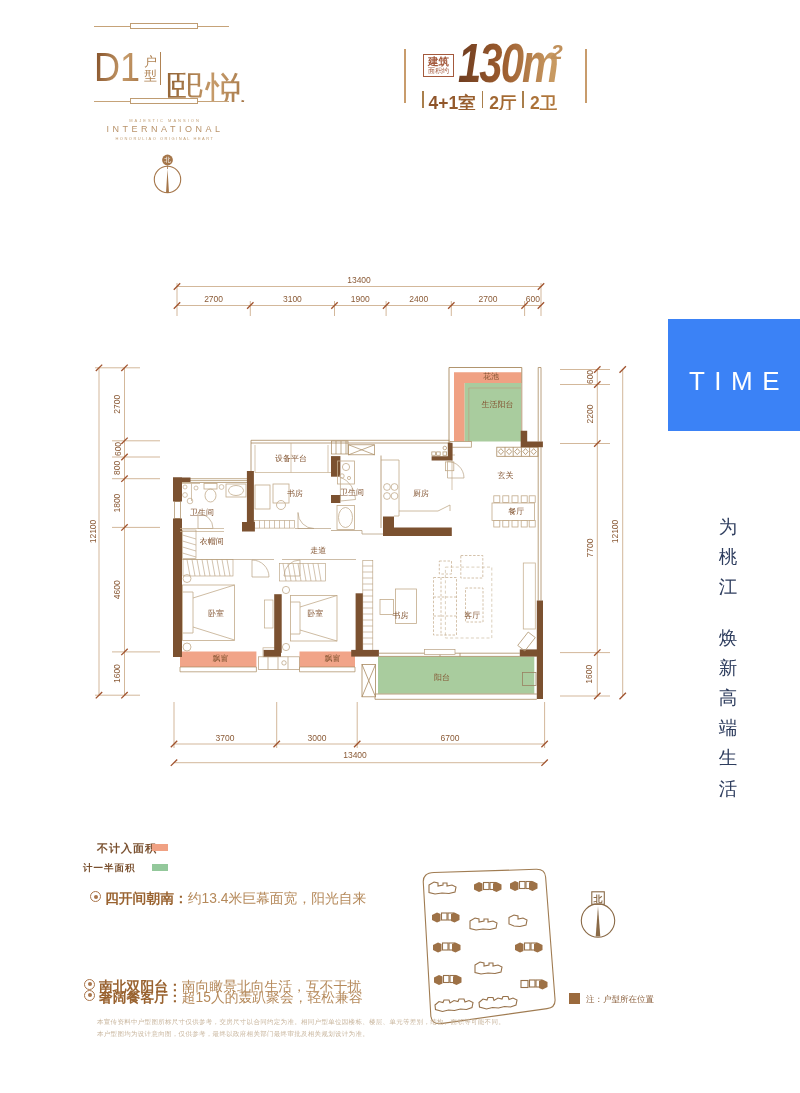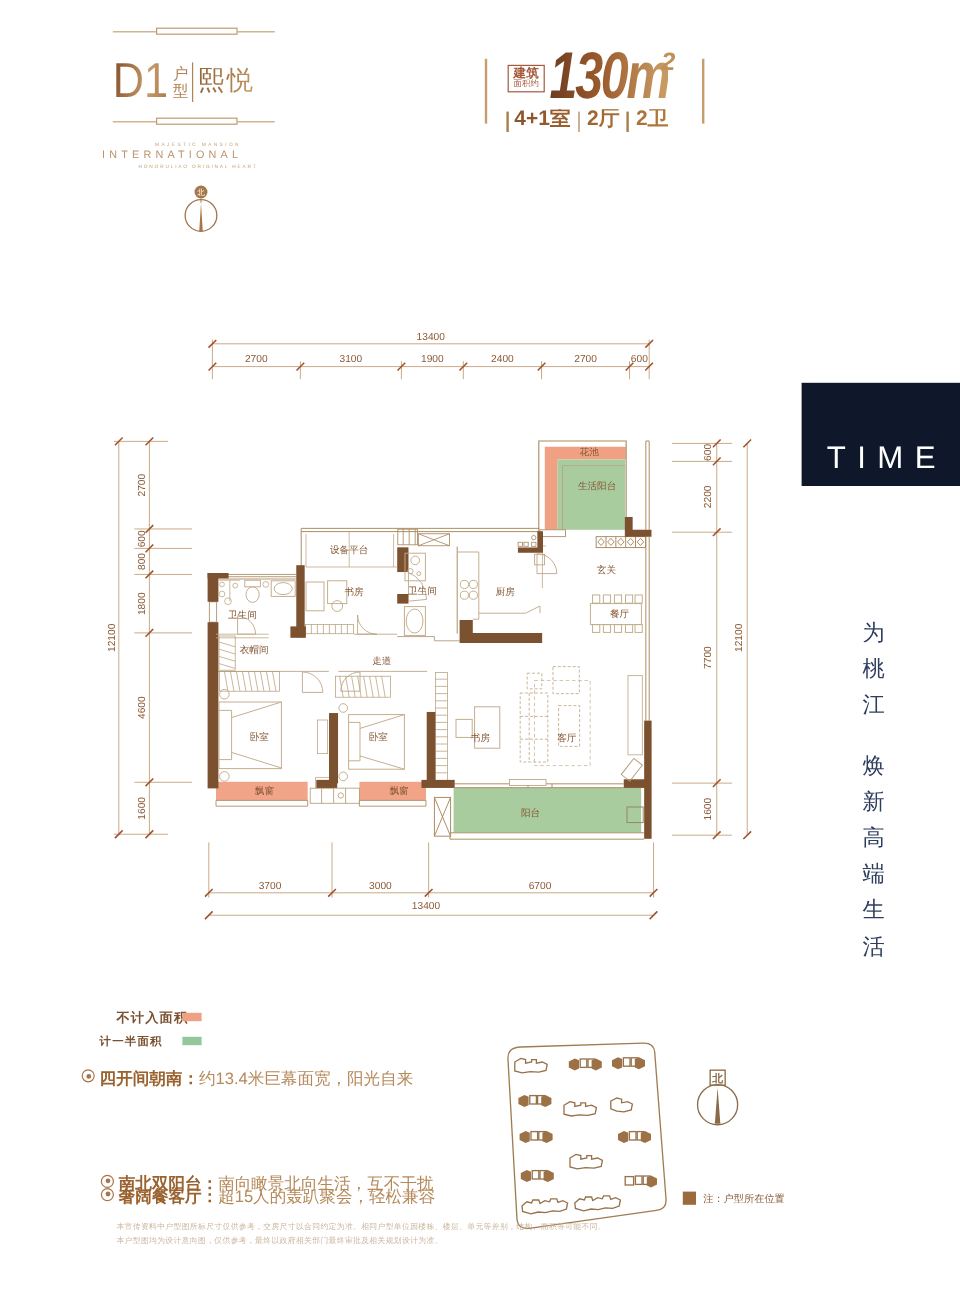--- a/index.html
+++ b/index.html
@@ -13,59 +13,59 @@
 
 <div class="abs" style="left:94px;top:26px;width:135px;height:1px;background:#c6a379;"></div>
 <div class="abs" style="left:130px;top:23px;width:66px;height:4px;border:1px solid #bf9c72;background:#fff;"></div>
 
 <div class="abs" style="left:94px;top:51px;width:54px;height:34px;font-size:41px;color:#a87747;line-height:32px;transform:scaleX(0.88);transform-origin:0 0;background:linear-gradient(100deg,#8d5a31 10%,#c69b6a 60%,#a87747 100%);-webkit-background-clip:text;-webkit-text-fill-color:transparent;">D1</div>
 
 <div class="abs" style="left:141px;top:55px;width:16px;height:30px;font-size:13px;color:#b08354;line-height:14px;text-align:right;">户型</div>
 
 <div class="abs" style="left:160px;top:52px;width:1px;height:33px;background:#b08354;"></div>
 
-<div class="abs" style="left:165px;top:52px;width:90px;height:38px;font-size:22px;color:#b08354;letter-spacing:2px;background:linear-gradient(100deg,#97683a 10%,#c69b6a 55%,#9a6b3d 100%);font-family:Liberation Serif, serif;-webkit-background-clip:text;-webkit-text-fill-color:transparent;">熙悦</div>
+<div class="abs" style="left:165px;top:64px;width:90px;height:38px;font-size:39px;color:#b08354;letter-spacing:2px;background:linear-gradient(100deg,#97683a 10%,#c69b6a 55%,#9a6b3d 100%);font-family:Liberation Serif, serif;-webkit-background-clip:text;-webkit-text-fill-color:transparent;">熙悦</div>
 
 <div class="abs" style="left:94px;top:101px;width:135px;height:1px;background:#c6a379;"></div>
 <div class="abs" style="left:130px;top:98px;width:66px;height:4px;border:1px solid #bf9c72;background:#fff;"></div>
 
 <div class="abs" style="left:95px;top:118px;width:140px;text-align:center;font-size:4px;color:#c3a178;letter-spacing:2px;">MAJESTIC MANSION</div>
 
-<div class="abs" style="left:85px;top:124px;width:140px;text-align:left;font-size:9px;color:#b9936b;letter-spacing:3.5px;">INTERNATIONAL</div>
+<div class="abs" style="left:95px;top:124px;width:140px;text-align:center;font-size:9px;color:#b9936b;letter-spacing:3.5px;">INTERNATIONAL</div>
 
 <div class="abs" style="left:95px;top:136px;width:140px;text-align:center;font-size:4px;color:#c3a178;letter-spacing:1.5px;">HONORULIAO ORIGINAL HEART</div>
 
 <div class="abs" style="left:404px;top:49px;width:1.5px;height:54px;background:#c89c6c;"></div>
 
 <div class="abs" style="left:585px;top:49px;width:1.5px;height:54px;background:#c89c6c;"></div>
 
 <div class="abs" style="left:423px;top:54px;width:29px;height:21px;border:1.5px solid #a4593c;text-align:center;">
   <div style="font-size:10.5px;font-weight:bold;color:#a4593c;line-height:11px;margin-top:1px;">建筑</div>
   <div style="font-size:7px;color:#a4593c;line-height:8px;">面积约</div>
 </div>
 
 <div class="abs" style="left:458px;top:35px;width:130px;height:58px;font-size:55px;font-weight:bold;font-style:italic;letter-spacing:-2.5px;line-height:56px;transform:scaleX(0.76);transform-origin:0 0;background:linear-gradient(90deg,#6e3c20,#9c5c2e 45%,#c89a62 95%);-webkit-background-clip:text;-webkit-text-fill-color:transparent;">130m</div>
 
 <div class="abs" style="left:551px;top:40px;width:20px;font-size:21px;font-weight:bold;font-style:italic;color:#c0905a;">2</div>
 
 <div class="abs" style="left:422px;top:90.5px;width:200px;height:20px;">
- <div style="display:flex;align-items:flex-end;height:19px;font-size:17.5px;font-weight:bold;background:linear-gradient(90deg,#8a5028,#a96f35 50%,#c08a4e 100%);-webkit-background-clip:text;-webkit-text-fill-color:transparent;">
+ <div style="display:flex;align-items:flex-start;height:19px;font-size:17.5px;font-weight:bold;background:linear-gradient(90deg,#8a5028,#a96f35 50%,#c08a4e 100%);-webkit-background-clip:text;-webkit-text-fill-color:transparent;">
  <span style="display:inline-block;width:1.5px;height:17px;background:#a97f4c;margin-right:5px;"></span>4+1室<span style="display:inline-block;width:1.5px;height:17px;background:#a97f4c;margin:0 6px;"></span>2厅<span style="display:inline-block;width:1.5px;height:17px;background:#a97f4c;margin:0 6px;"></span>2卫
  </div>
 </div>
 
 <svg class="abs" style="left:140px;top:148px;" width="56" height="60" viewBox="0 0 56 60">
   <circle cx="27.5" cy="31.5" r="13.2" fill="none" stroke="#a5764a" stroke-width="1.1"></circle>
   <circle cx="27.5" cy="12" r="5.4" fill="#a5764a"></circle>
   <text x="27.5" y="14.3" font-size="6.5" fill="#fff" text-anchor="middle" font-family="Liberation Sans">北</text>
   <path d="M27.5 17.5 L27.5 21" stroke="#a5764a" stroke-width="0.8"></path>
   <path d="M26 45 L27.5 21 L29 45 Z" fill="#a5764a"></path>
 </svg>
 
-<div class="abs" style="left:668px;top:319px;width:132px;height:86px;background:#0f172a;color:#ffffff;">
+<div class="abs" style="left:668px;top:319px;width:132px;height:112px;background:#3b82f6;color:#ffffff;">
   <div style="margin-top:47px;text-align:center;font-size:26px;letter-spacing:9.5px;padding-left:10px;">TIME</div>
 </div>
 
 <div class="abs" style="left:718px;top:512px;width:20px;font-size:18.5px;color:#2e3d5e;line-height:30.2px;text-align:center;">为<br>桃<br>江<br><span style="display:block;height:20px;"></span>焕<br>新<br>高<br>端<br>生<br>活</div>
 <svg class="abs" style="left:0;top:0;" width="800" height="1093" viewBox="0 0 800 1093">
 <defs>
 <g id="tick">
           <path d="M-3.2,3.2 L3.2,-3.2" stroke="#a0522d" stroke-width="1.3"></path>
         </g>
 </defs>
@@ -533,21 +533,21 @@
 <text x="586" y="1002" font-size="8.5" fill="#8a5f3c" font-family="Liberation Sans">注：户型所在位置</text>
 
 </svg>
 
 <div class="abs" style="left:97px;top:841px;font-size:11px;font-weight:bold;color:#7a5130;letter-spacing:1px;">不计入面积</div>
 <div class="abs" style="left:151.5px;top:843.5px;width:16px;height:7px;background:#f0a183;"></div>
 
 <div class="abs" style="left:83px;top:861.5px;font-size:9.5px;font-weight:bold;color:#7a5130;letter-spacing:1px;">计一半面积</div>
 <div class="abs" style="left:151.5px;top:864px;width:16px;height:7px;background:#93c89b;"></div>
 
-<div class="abs" style="left:68px;top:890px;width:480px;font-size:13.8px;color:#b5895a;">
+<div class="abs" style="left:90px;top:890px;width:480px;font-size:13.8px;color:#b5895a;">
 <span style="display:inline-block;width:9px;height:9px;border:1.4px solid #a9744a;border-radius:50%;position:relative;top:-1px;margin-right:4px;"><span style="display:block;width:4px;height:4px;background:#a9744a;border-radius:50%;margin:2.5px auto 0;"></span></span><b style="color:#99622f;">四开间朝南：</b>约13.4米巨幕面宽，阳光自来</div>
 
 
 <div class="abs" style="left:84px;top:948.5px;width:480px;font-size:13.8px;color:#b5895a;margin-top:40px;">
 <span style="display:inline-block;width:9px;height:9px;border:1.4px solid #a9744a;border-radius:50%;position:relative;top:-1px;margin-right:4px;"><span style="display:block;width:4px;height:4px;background:#a9744a;border-radius:50%;margin:2.5px auto 0;"></span></span><b style="color:#99622f;">奢阔餐客厅：</b>超15人的轰趴聚会，轻松兼容</div>
 
 <div class="abs" style="left:84px;top:977.5px;width:480px;font-size:13.8px;color:#b5895a;">
 <span style="display:inline-block;width:9px;height:9px;border:1.4px solid #a9744a;border-radius:50%;position:relative;top:-1px;margin-right:4px;"><span style="display:block;width:4px;height:4px;background:#a9744a;border-radius:50%;margin:2.5px auto 0;"></span></span><b style="color:#99622f;">南北双阳台：</b>南向瞰景北向生活，互不干扰</div>
 
 <div class="abs" style="left:97px;top:1018px;font-size:6.5px;color:#c9b69e;letter-spacing:0.3px;">本宣传资料中户型图所标尺寸仅供参考，交房尺寸以合同约定为准。相同户型单位因楼栋、楼层、单元等差别，结构、面积等可能不同。</div>

